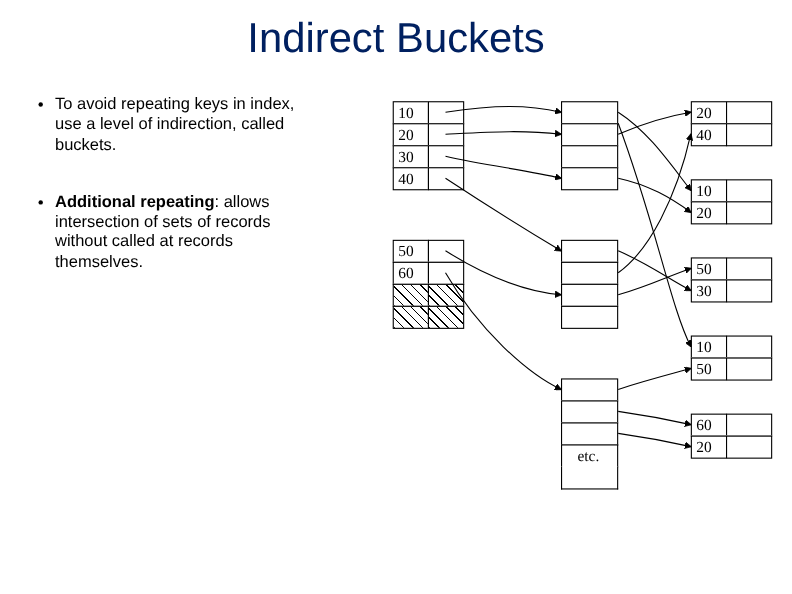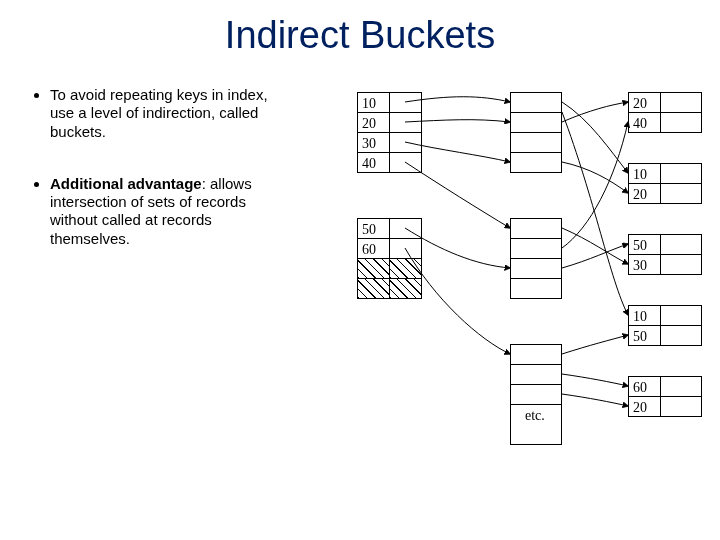--- a/index.html
+++ b/index.html
@@ -81,21 +81,21 @@
 <div class="slide">
 
   <div class="title">Indirect Buckets</div>
 
   <div class="bullets">
     <ul>
       <li>
         <span>To avoid repeating keys in index, use a level of indirection, called buckets.</span>
       </li>
       <li>
-        <b><span>Additional advantage</span></b><span>: allows intersection of sets of records without called at records themselves.</span>
+        <b><span>Additional repeating</span></b><span>: allows intersection of sets of records without called at records themselves.</span>
       </li>
     </ul>
   </div>
 
   <div class="cell" style="left:357px; top:92px; width:33px;">10</div>
   <div class="ptr" style="left:389px; top:92px; width:33px;"></div>
   <div class="cell" style="left:357px; top:112px; width:33px;">20</div>
   <div class="ptr" style="left:389px; top:112px; width:33px;"></div>
   <div class="cell" style="left:357px; top:132px; width:33px;">30</div>
   <div class="ptr" style="left:389px; top:132px; width:33px;"></div>

